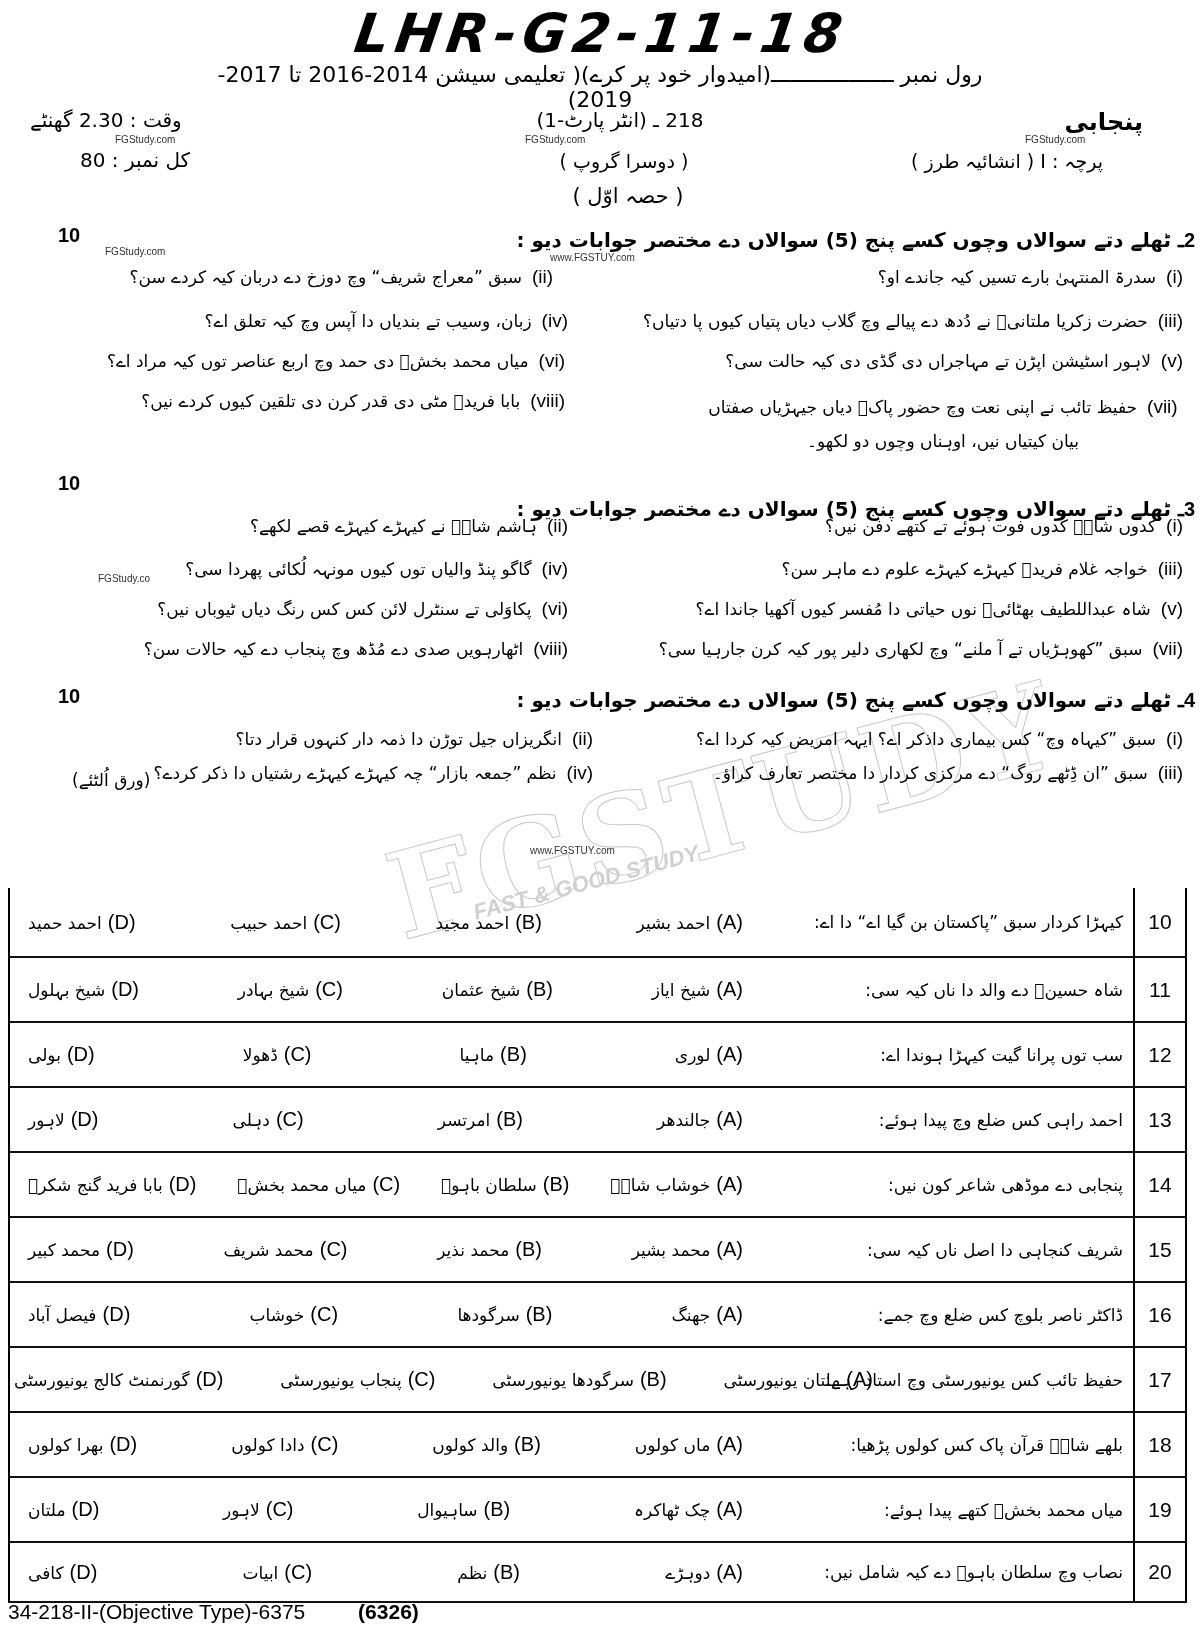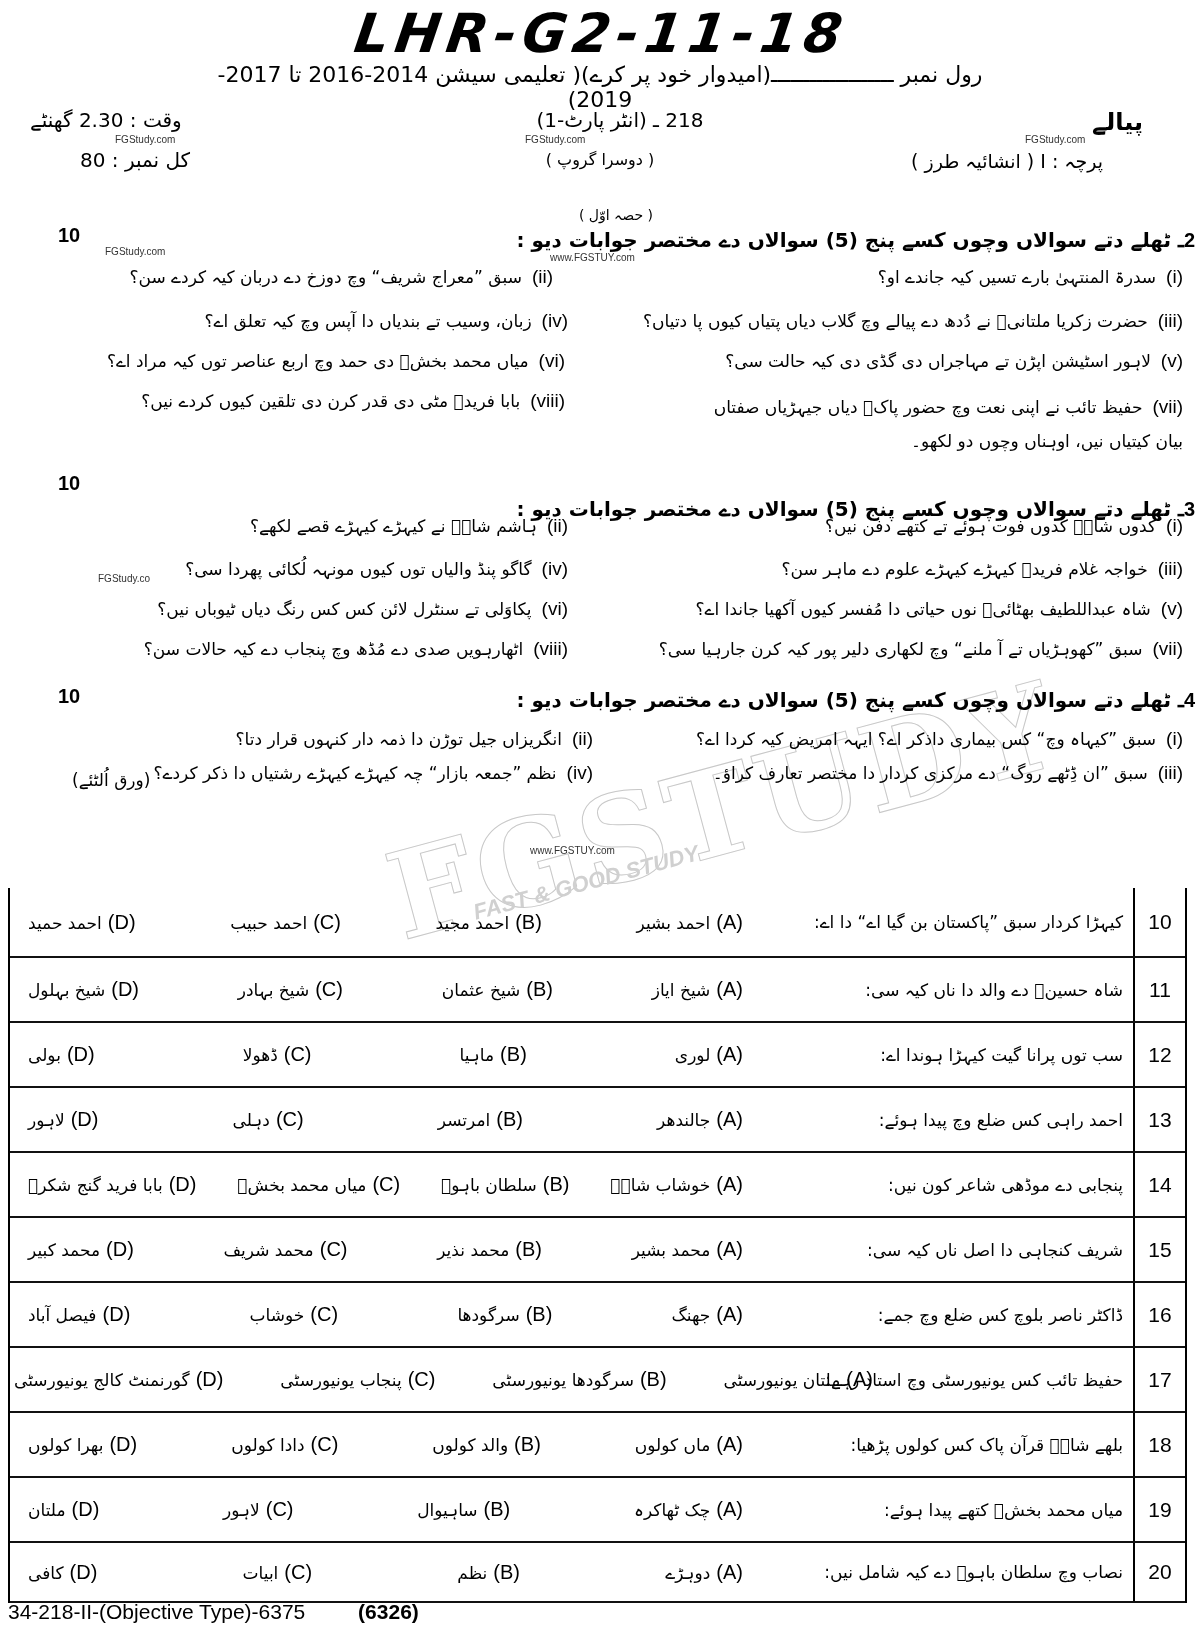--- a/index.html
+++ b/index.html
@@ -6,29 +6,29 @@
   body { width:1203px; height:1638px; position:relative; overflow:hidden; color:#000;
          font-family:"DejaVu Sans", sans-serif; }
   .abs { position:absolute; }
   .rtl { direction:rtl; unicode-bidi:embed; }
   .handcode { left:0; width:1203px; top:2px; text-align:center; font-family:"DejaVu Sans", sans-serif;
               font-style:italic; font-weight:bold; font-size:54px; letter-spacing:6px; transform:skewX(-8deg); }
   .session { left:190px; width:820px; top:62px; text-align:center; font-size:22px; }
   .subject { right:60px; top:108px; font-size:24px; font-weight:bold; }
   .paper { right:100px; top:150px; font-size:19px;margin-left:16px; }
   .paper-code { left:460px; width:320px; top:108px; text-align:center; font-size:20px; }
-  .group { left:440px; width:320px; top:150px; text-align:center; font-size:16px; }
-  .part { left:456px; width:320px; top:184px; text-align:center; font-size:14px;margin-top:23px; }
+  .group { left:464px; width:320px; top:150px; text-align:center; font-size:19px; }
+  .part { left:468px; width:320px; top:184px; text-align:center; font-size:21px; }
   .time { left:30px; top:108px; font-size:20px; }
   .marks { left:80px; top:148px; font-size:20px; }
   .wm { font-family:"Liberation Sans", sans-serif; font-size:10px; color:#333; }
   .qhead { right:8px; font-size:20px; font-weight:bold; }
   .qhead .qn { font-family:"Liberation Sans", sans-serif; }
   .qmarks { left:58px; font-family:"Liberation Sans", sans-serif; font-weight:bold; font-size:20px; }
-  .sub { font-size:17px; white-space:nowrap; }
+  .sub { font-size:17px; white-space:nowrap;text-align:center; }
   .sub .rn { font-family:"Liberation Sans", sans-serif; font-size:19px; margin-left:10px; }
   .turn { left:72px; top:770px; font-size:17px; }
   .watermark { left:380px; top:740px; font-family:"DejaVu Serif", serif; font-size:120px; font-weight:bold;
                color:transparent; -webkit-text-stroke:1px #c8c8c8; transform:rotate(-15deg); letter-spacing:4px; }
   .watermark2 { left:470px; top:870px; font-family:"Liberation Sans", sans-serif; font-style:italic; font-weight:bold;
                 font-size:22px; color:#d0d0d0; transform:rotate(-15deg); }
   
   .mcq { left:8px; top:888px; width:1175px; border-left:2px solid #000; border-right:2px solid #000; }
   .row { position:relative; height:63px; border-bottom:2px solid #111; display:flex; direction:rtl; align-items:center; }
   .row:last-child { border-bottom:2px solid #111; }
@@ -39,21 +39,21 @@
   .opt { font-size:17px; white-space:nowrap; }
   .opt .ol { font-family:"Liberation Sans", sans-serif; font-size:20px; margin-left:6px; }
   .footer { left:8px; top:1600px; font-family:"Liberation Sans", sans-serif; font-size:21px; }
   .footer b { font-weight:bold;margin-left:47px; }
 </style>
 </head>
 <body>
 
 <div class="abs handcode">LHR-G2-11-18</div>
 <div class="abs session rtl">رول نمبر ـــــــــــــــــــ(امیدوار خود پر کرے)( تعلیمی سیشن 2014-2016 تا 2017-2019)</div>
-<div class="abs subject rtl">پیالے</div>
+<div class="abs subject rtl">پنجابی</div>
 <div class="abs paper rtl">پرچہ : I ( انشائیہ طرز )</div>
 <div class="abs paper-code rtl">218 ـ (انٹر پارٹ-1)</div>
 <div class="abs group rtl">( دوسرا گروپ )</div>
 <div class="abs part rtl">( حصہ اوّل )</div>
 <div class="abs time rtl">وقت : 2.30 گھنٹے</div>
 <div class="abs marks rtl">کل نمبر : 80</div>
 
 <div class="abs wm" style="left:1025px;top:134px">FGStudy.com</div>
 <div class="abs wm" style="left:525px;top:134px">FGStudy.com</div>
 <div class="abs wm" style="left:115px;top:134px">FGStudy.com</div>

